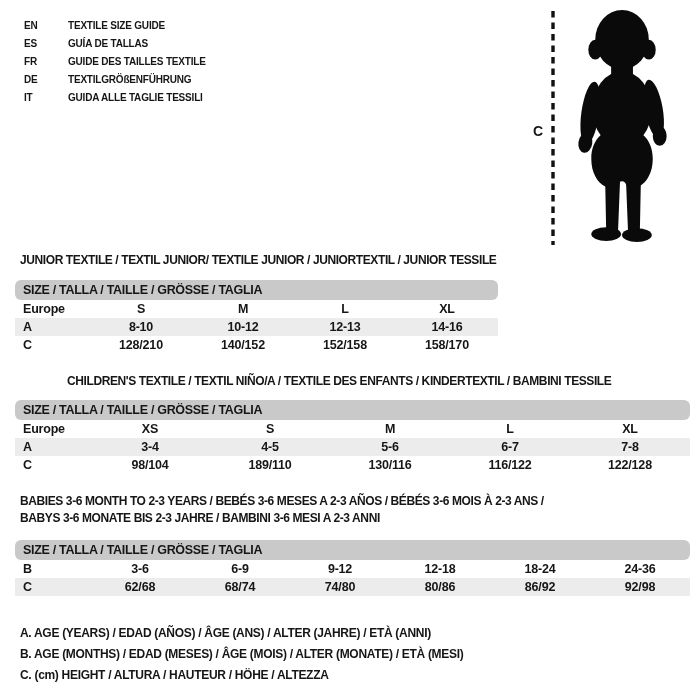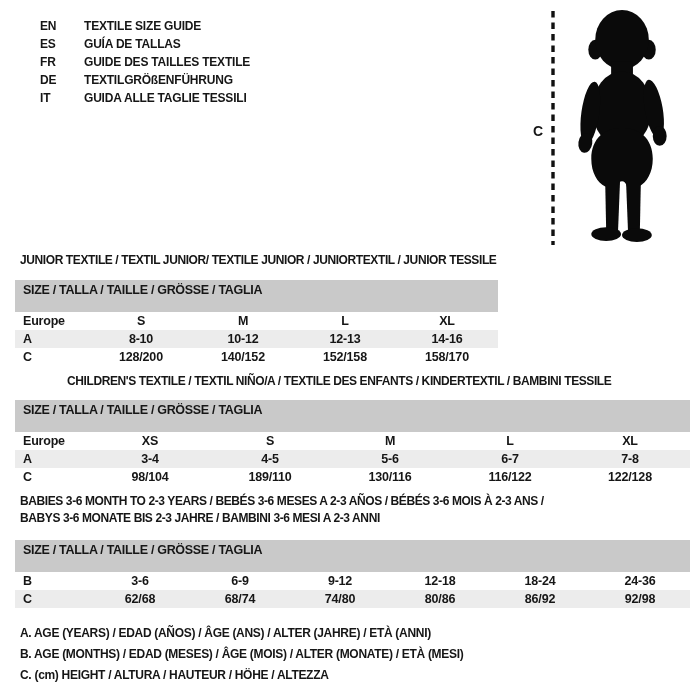--- a/index.html
+++ b/index.html
@@ -2,40 +2,40 @@
 <html><head>
 <meta charset="utf-8">
 <style>
   html,body{margin:0;padding:0;background:#fff;}
   .canvas{
     position:relative;width:700px;height:700px;background:#fff;
     font-family:"Liberation Sans",sans-serif;color:#161616;overflow:hidden;
     --bar:#c9c9c9;--stripe:#ececec;
   }
   
-  .lang-list{position:absolute;left:40px;top:17px;font-size:12px;font-weight:700;letter-spacing:-0.2px;}
+  .lang-list{position:absolute;left:24px;top:17px;font-size:10px;font-weight:700;letter-spacing:-0.2px;}
   .lang-row{display:flex;height:18px;line-height:18px;white-space:nowrap;}
   .lang-code{width:44px;}
   
   .fig-svg{position:absolute;left:556px;top:8px;}
   .dash-svg{position:absolute;left:548px;top:9px;}
   .measure-label{position:absolute;left:530px;top:123px;width:16px;text-align:center;
     font-size:14px;font-weight:700;}
   
   .tsec{position:absolute;left:15px;}
   #sec1{top:252px;width:483px;}
   #sec2{top:373px;width:675px;}
   #sec3{top:493px;width:675px;}
   .sec-title{font-weight:700;font-size:12px;letter-spacing:-0.4px;white-space:nowrap;padding-left:5px;}
   .sec-title > div{height:17px;line-height:17px;}
   #sec1 .sec-title{margin-bottom:11px;}
   #sec2 .sec-title{margin-bottom:10px;margin-left:47px;}
   #sec3 .sec-title{margin-bottom:13px;}
-  .tbl-header{height:32px;line-height:20px;background:var(--bar);padding-left:8px;
-    font-size:12.5px;font-weight:700;letter-spacing:-0.3px;white-space:nowrap;}
+  .tbl-header{height:20px;line-height:20px;background:var(--bar);padding-left:8px;
+    font-size:12.5px;font-weight:700;letter-spacing:-0.3px;white-space:nowrap;border-radius:6px;}
   .tbl-row{display:flex;height:18px;line-height:18px;font-size:12.5px;font-weight:700;letter-spacing:-0.2px;}
   .tbl-row.shaded{background:var(--stripe);}
   .cell{flex:1;text-align:center;}
   .cell.label{flex:0 0 75px;text-align:left;padding-left:8px;box-sizing:border-box;}
   
   .footnotes{position:absolute;left:20px;top:623px;font-size:12px;font-weight:700;
     letter-spacing:-0.3px;line-height:21px;white-space:nowrap;}
 </style>
 </head>
 <body>
@@ -104,21 +104,21 @@
           </div>
           <div class="tbl-row shaded">
             <div class="cell label">A</div>
             <div class="cell">8-10</div>
             <div class="cell">10-12</div>
             <div class="cell">12-13</div>
             <div class="cell">14-16</div>
           </div>
           <div class="tbl-row">
             <div class="cell label">C</div>
-            <div class="cell">128/200</div>
+            <div class="cell">128/210</div>
             <div class="cell">140/152</div>
             <div class="cell">152/158</div>
             <div class="cell">158/170</div>
           </div>
         </div>
     </div>
   </section>
 
   <section class="tsec" id="sec2">
     <div class="sec-title">

